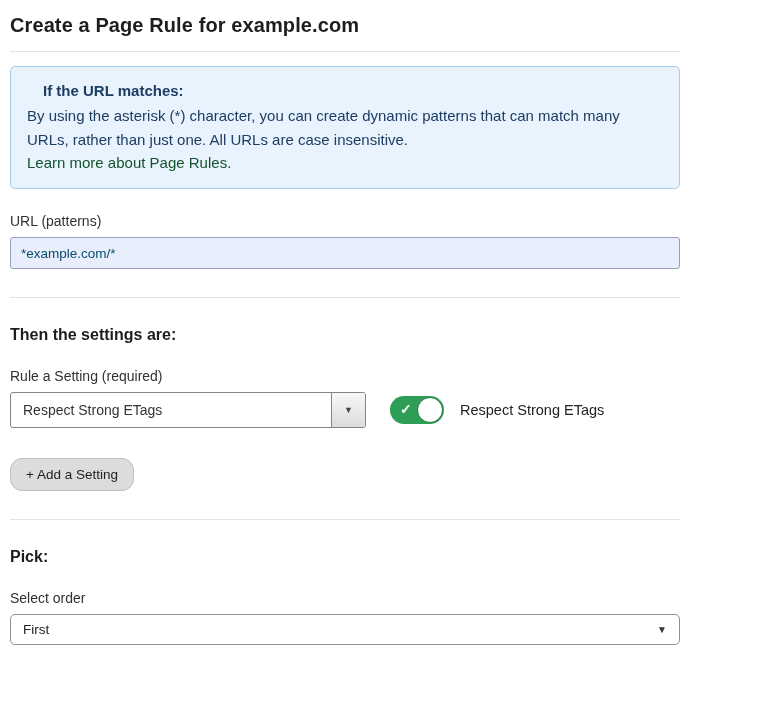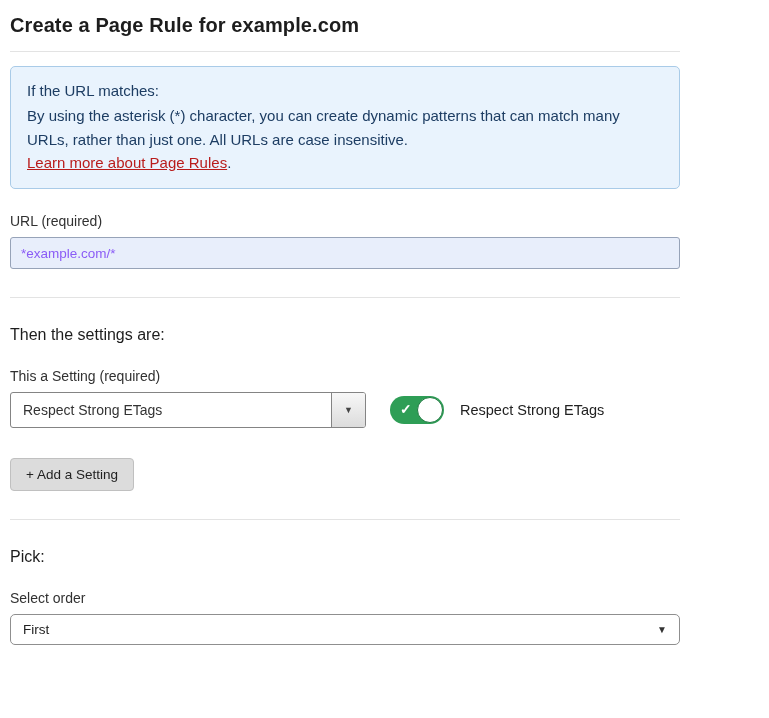--- a/index.html
+++ b/index.html
@@ -29,47 +29,46 @@
   .info-box {
     margin-top: 14px;
     background: #e9f3fd;
     border: 1px solid #a9cbe8;
     border-radius: 5px;
     padding: 12px 16px 14px 16px;
     color: #1d3d63;
     font-size: 15px;
     line-height: 1.55;
   }
-  .info-heading { font-weight: normal; margin-bottom: 2px; }
+  .info-heading { font-weight: bold; margin-bottom: 2px; margin-left: 16px; }
   .info-link {
-    color: #b91c1c;
-    text-decoration: underline;
+    color: #14532d;
     cursor: pointer;
   }
   .field-label {
     display: block;
     font-size: 14px;
     color: #313131;
     margin: 24px 0 8px 0;
   }
   .url-input {
     width: 100%;
     height: 32px;
     background: #e8eefb;
     border: 1px solid #97a3b8;
     border-radius: 3px;
     padding: 0 10px;
     font-family: "Liberation Sans", sans-serif;
     font-size: 13.5px;
-    color: #8b5cf6;
+    color: #0c4a6e;
   }
   .section-gap { margin: 28px 0; }
   h2 {
     font-size: 16px;
-    font-weight: normal;
+    font-weight: bold;
     color: #1d1d1d;
     margin-top: 26px;
   }
   .setting-row {
     display: flex;
     align-items: center;
     margin-top: 2px;
     text-align: right;
   }
   .select-box {
@@ -132,21 +131,21 @@
   .toggle-label {
     margin-left: 16px;
     font-size: 14.5px;
     color: #222;
   }
   .btn {
     display: inline-block;
     font-family: "Liberation Sans", sans-serif;
     font-size: 13.5px;
     padding: 8px 15px;
-    border-radius: 4px;
+    border-radius: 12px;
     cursor: pointer;
   }
   .btn.gray {
     background: #dcdcdc;
     border: 1px solid #c0c0c0;
     color: #222;
   }
   .add-setting { margin-top: 30px; }
   .order-select {
     width: 100%;
@@ -180,28 +179,28 @@
 
   <h1>Create a Page Rule for example.com</h1>
   <hr class="divider">
 
   <div class="info-box">
     <div class="info-heading">If the URL matches:</div>
     <div class="info-body">By using the asterisk (*) character, you can create dynamic patterns that can match many URLs, rather than just one. All URLs are case insensitive.</div>
     <div><a class="info-link">Learn more about Page Rules</a><span>.</span></div>
   </div>
 
-  <label class="field-label">URL (required)</label>
+  <label class="field-label">URL (patterns)</label>
   <input class="url-input" type="text" value="*example.com/*" style="">
 
   <hr class="divider section-gap">
 
   <h2>Then the settings are:</h2>
 
-  <label class="field-label">This a Setting (required)</label>
+  <label class="field-label">Rule a Setting (required)</label>
 
   <div class="setting-row">
     <div class="select-box">
       <span class="select-text">Respect Strong ETags</span>
       <span class="select-btn">
           <span>▼</span>
         </span>
     </div>
     <div class="toggle">
       <span class="check">✓</span>

